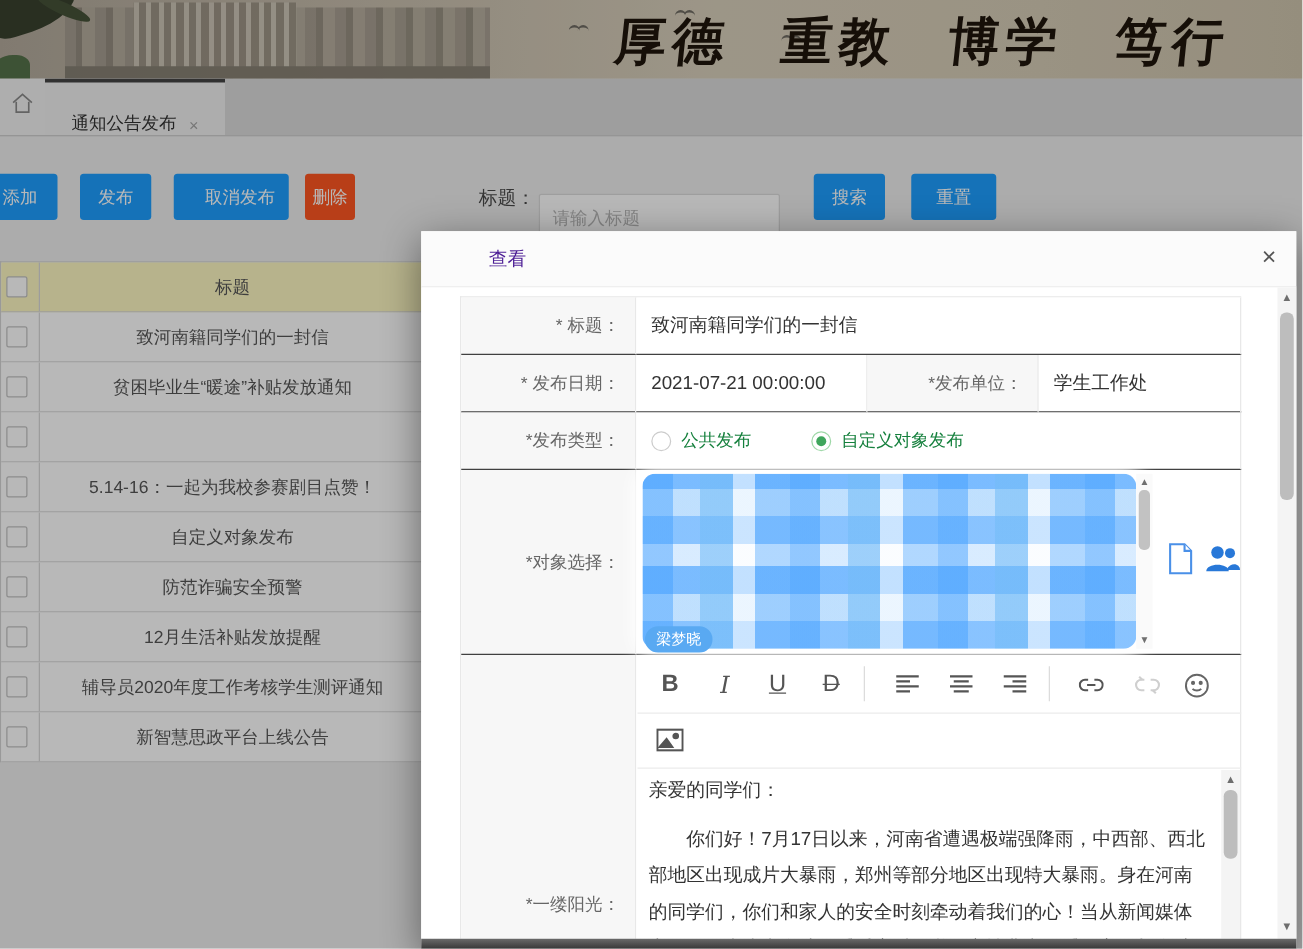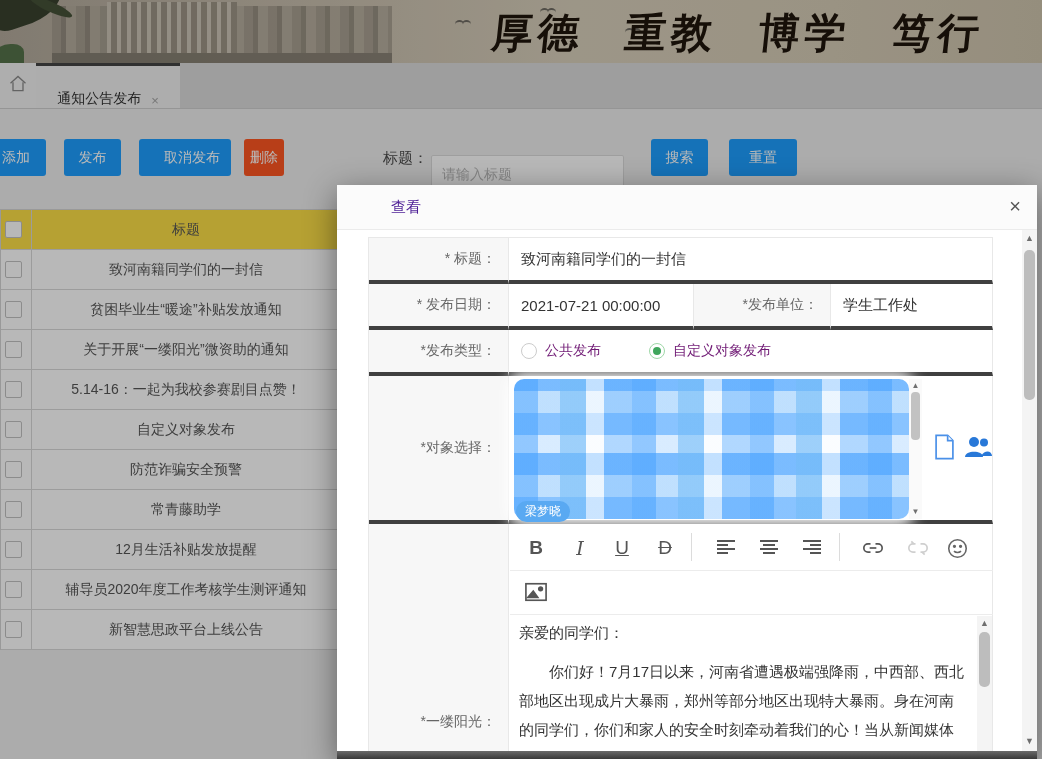--- a/index.html
+++ b/index.html
@@ -29,43 +29,43 @@
   .tab-close{color:#a5a5a5;font-size:13px;}
   
   .btn{position:absolute;top:139px;height:37px;border:none;border-radius:3px;color:#fff;font-size:14px;background:#1E9FFF;cursor:pointer;font-family:inherit;}
   .btn-del{background:#FF5722;}
   .fld-label{position:absolute;top:149px;font-size:15px;color:#4a4a4a;}
   .search-input{position:absolute;left:431px;top:155px;width:193px;height:37px;box-sizing:border-box;border:1px solid #dcdcdc;border-radius:2px;background:#fff;padding:0 10px;font-size:14px;color:#333;font-family:inherit;}
   .search-input::placeholder{color:#b8b8b8;}
   
   .gtable{position:absolute;left:0;top:209px;width:339px;border-top:1px solid #d4d4d4;border-left:1px solid #d4d4d4;background:#fff;}
   .trow{display:flex;height:39px;border-bottom:1px solid #d9d9d9;background:#fff;}
-  .trow.head{background:#fde047;}
+  .trow.head{background:#fef9c3;}
   .cell-cb{width:31px;border-right:1px solid #d9d9d9;display:flex;align-items:center;box-sizing:border-box;padding-left:4px;}
   .cbx{width:15px;height:15px;background:#fff;border:1px solid #c3c3c3;border-radius:2px;}
   .cell-title{flex:1;display:flex;align-items:center;justify-content:center;font-size:14px;color:#565656;white-space:nowrap;overflow:hidden;}
   
   .backdrop{position:absolute;left:0;top:0;width:1042px;height:759px;background:rgba(0,0,0,.28);z-index:50;}
   .modal{position:absolute;left:337px;top:185px;width:700px;height:574px;background:#fff;z-index:100;box-shadow:0 8px 30px rgba(0,0,0,.45);}
   .m-head{position:absolute;left:0;top:0;width:100%;height:45px;background:#fbfbfb;border-bottom:1px solid #ebebeb;box-sizing:border-box;}
   .m-title{position:absolute;left:20px;top:13px;font-size:15px;color:#4c1d95;margin-left:34px;}
   .m-close{position:absolute;right:16px;top:10px;font-size:20px;color:#555;cursor:pointer;}
   .m-body{position:absolute;left:0;top:45px;width:700px;height:521px;background:#fff;overflow:hidden;}
   .m-footstrip{position:absolute;left:0;top:566px;width:700px;height:8px;background:linear-gradient(180deg,#6a6a6a,#383838);}
   
   .form{position:absolute;left:31px;top:7px;width:624px;height:760px;border-top:1px solid #e8e8e8;border-left:1px solid #e8e8e8;box-sizing:content-box;}
-  .fcell{position:absolute;box-sizing:border-box;border-right:1px solid #e8e8e8;border-bottom:4px solid #404040;}
+  .fcell{position:absolute;box-sizing:border-box;border-right:1px solid #e8e8e8;border-bottom:1px solid #404040;}
   .flabel{background:#f7f7f7;display:flex;align-items:center;justify-content:flex-end;padding-right:12px;font-size:14px;color:#666;}
   .fvalue{background:#fff;display:flex;align-items:center;padding-left:12px;font-size:15px;color:#333;}
   
   .radio-row{gap:8px;}
   .rdo{width:16px;height:16px;border-radius:50%;border:1px solid #ccc;background:#fff;box-sizing:border-box;display:inline-block;}
   .rdo.sel{border:1px solid #9fd8a8;position:relative;}
   .rdo.sel:after{content:"";position:absolute;left:3px;top:3px;width:8px;height:8px;border-radius:50%;background:#3fa65c;}
-  .rlabel{font-size:14px;color:#701a75;margin-right:40px;}
+  .rlabel{font-size:14px;color:#15803d;margin-right:40px;}
   
   .mosaicwrap{position:absolute;left:145px;top:141px;width:408px;height:140px;}
   .mosaic{position:absolute;left:0;top:0;width:395px;height:140px;border-radius:10px;background-color:#eef7ff;
     background-image:
       repeating-linear-gradient(90deg,rgba(64,158,255,.55) 0 24px,rgba(64,158,255,.16) 24px 46px,rgba(110,185,248,.65) 46px 72px,rgba(255,255,255,.5) 72px 90px,rgba(64,158,255,.38) 90px 118px),
       repeating-linear-gradient(0deg,rgba(64,158,255,.5) 0 22px,rgba(150,205,250,.25) 22px 44px,rgba(64,158,255,.6) 44px 66px,rgba(255,255,255,.45) 66px 84px);
     box-shadow:0 0 14px 7px rgba(255,255,255,.95);}
   .tagpill{position:absolute;left:2px;top:122px;height:21px;line-height:21px;padding:0 9px;border-radius:11px;background:#59a9f2;color:#fff;font-size:12px;z-index:3;}
   .mini-scroll{position:absolute;left:395px;top:0;width:13px;height:140px;background:#fafafa;}
   .mini-scroll .thumb{position:absolute;left:2px;top:13px;width:9px;height:48px;background:#c2c2c2;border-radius:4px;}
@@ -139,45 +139,38 @@
   <div class="trow">
     <div class="cell-cb">
         <span class="cbx"></span>
       </div>
     <div class="cell-title">贫困毕业生“暖途”补贴发放通知</div>
   </div>
   <div class="trow">
     <div class="cell-cb">
         <span class="cbx"></span>
       </div>
-    <div class="cell-title">关于开展“一缕阳光”微资助的通知</div>
   </div>
   <div class="trow">
     <div class="cell-cb">
         <span class="cbx"></span>
       </div>
     <div class="cell-title">5.14-16：一起为我校参赛剧目点赞！</div>
   </div>
   <div class="trow">
     <div class="cell-cb">
         <span class="cbx"></span>
       </div>
     <div class="cell-title">自定义对象发布</div>
   </div>
   <div class="trow">
     <div class="cell-cb">
         <span class="cbx"></span>
       </div>
     <div class="cell-title">防范诈骗安全预警</div>
-  </div>
-  <div class="trow">
-    <div class="cell-cb">
-        <span class="cbx"></span>
-      </div>
-    <div class="cell-title">常青藤助学</div>
   </div>
   <div class="trow">
     <div class="cell-cb">
         <span class="cbx"></span>
       </div>
     <div class="cell-title">12月生活补贴发放提醒</div>
   </div>
   <div class="trow">
     <div class="cell-cb">
         <span class="cbx"></span>

